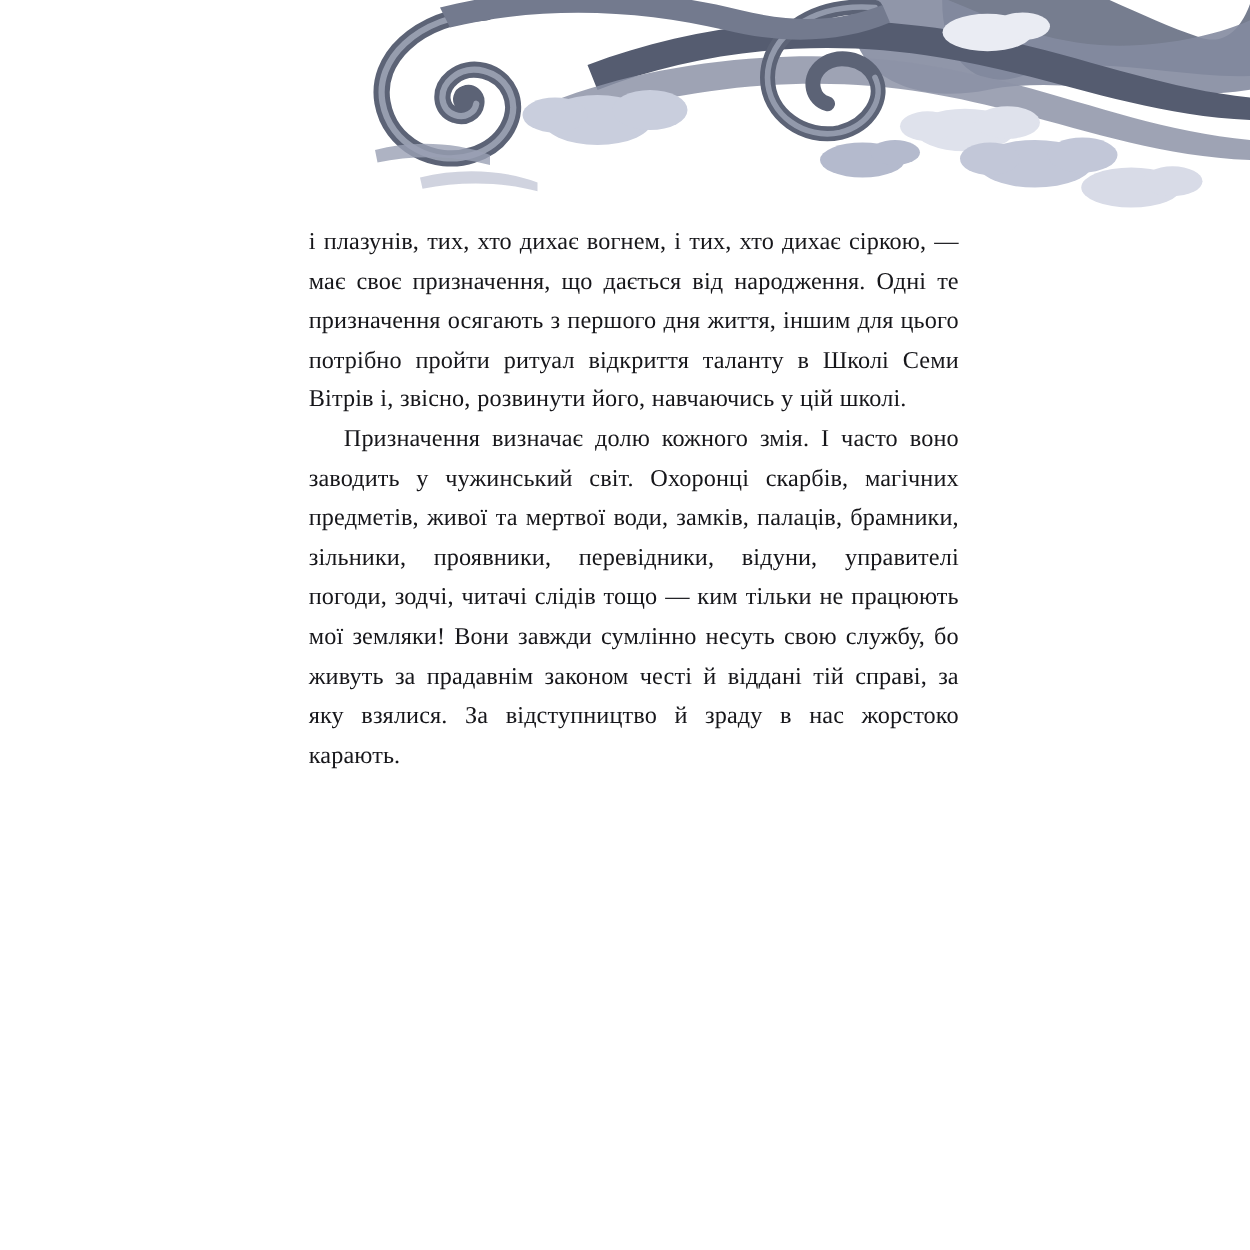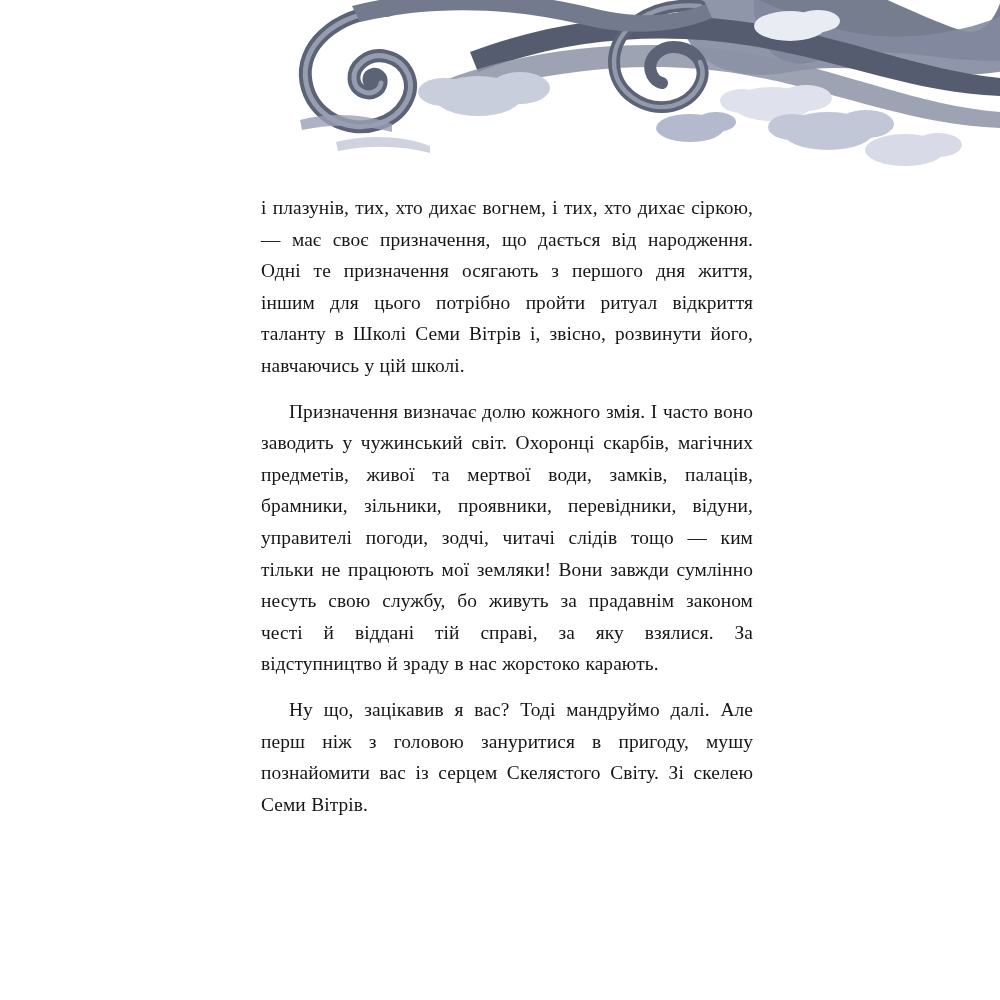--- a/index.html
+++ b/index.html
@@ -37,21 +37,21 @@
   }
 
   
   .text-column {
     position: absolute;
     left: 247px;
     top: 178px;
     width: 520px;
   }
   .para {
-    margin: 14px;
+    margin: 0;
     font-size: 19.4px;
     line-height: 31.6px;
     text-align: justify;
     text-justify: inter-word;
     letter-spacing: 0.1px;
     color: #16161a;
     word-spacing: 0.4px;
   }
   .para.indent {
     text-indent: 28px;
@@ -135,16 +135,15 @@
         <path d="M300,120 C330,112 366,114 392,124 L392,132 C362,124 330,124 302,130 Z" fill="#9aa0b4" opacity="0.8"></path>
         <path d="M336,142 C368,134 404,136 430,146 L430,153 C400,145 368,145 338,151 Z" fill="#bcc1d1" opacity="0.7"></path>
 
       </g>
     </svg>
   </div>
 
   <div class="text-column">
     <p class="para">і плазунів, тих, хто дихає вогнем, і тих, хто дихає сіркою, — має своє призначення, що дається від народження. Одні те призначення осягають з першого дня життя, іншим для цього потрібно пройти ритуал відкриття таланту в Школі Семи Вітрів і, звісно, розвинути його, навчаючись у цій школі.</p>
     <p class="para indent">Призначення визначає долю кожного змія. І часто воно заводить у чужинський світ. Охоронці скарбів, магічних предметів, живої та мертвої води, замків, палаців, брамники, зільники, проявники, перевідники, відуни, управителі погоди, зодчі, читачі слідів тощо — ким тільки не працюють мої земляки! Вони завжди сумлінно несуть свою службу, бо живуть за прадавнім законом честі й віддані тій справі, за яку взялися. За відступництво й зраду в нас жорстоко карають.</p>
-    <p class="para indent">Ну що, зацікавив я вас? Тоді мандруймо далі. Але перш ніж з головою зануритися в пригоду, мушу познайомити вас із серцем Скелястого Світу. Зі скелею Семи Вітрів.</p>
   </div>
 
 </div>
 
 </body></html>

